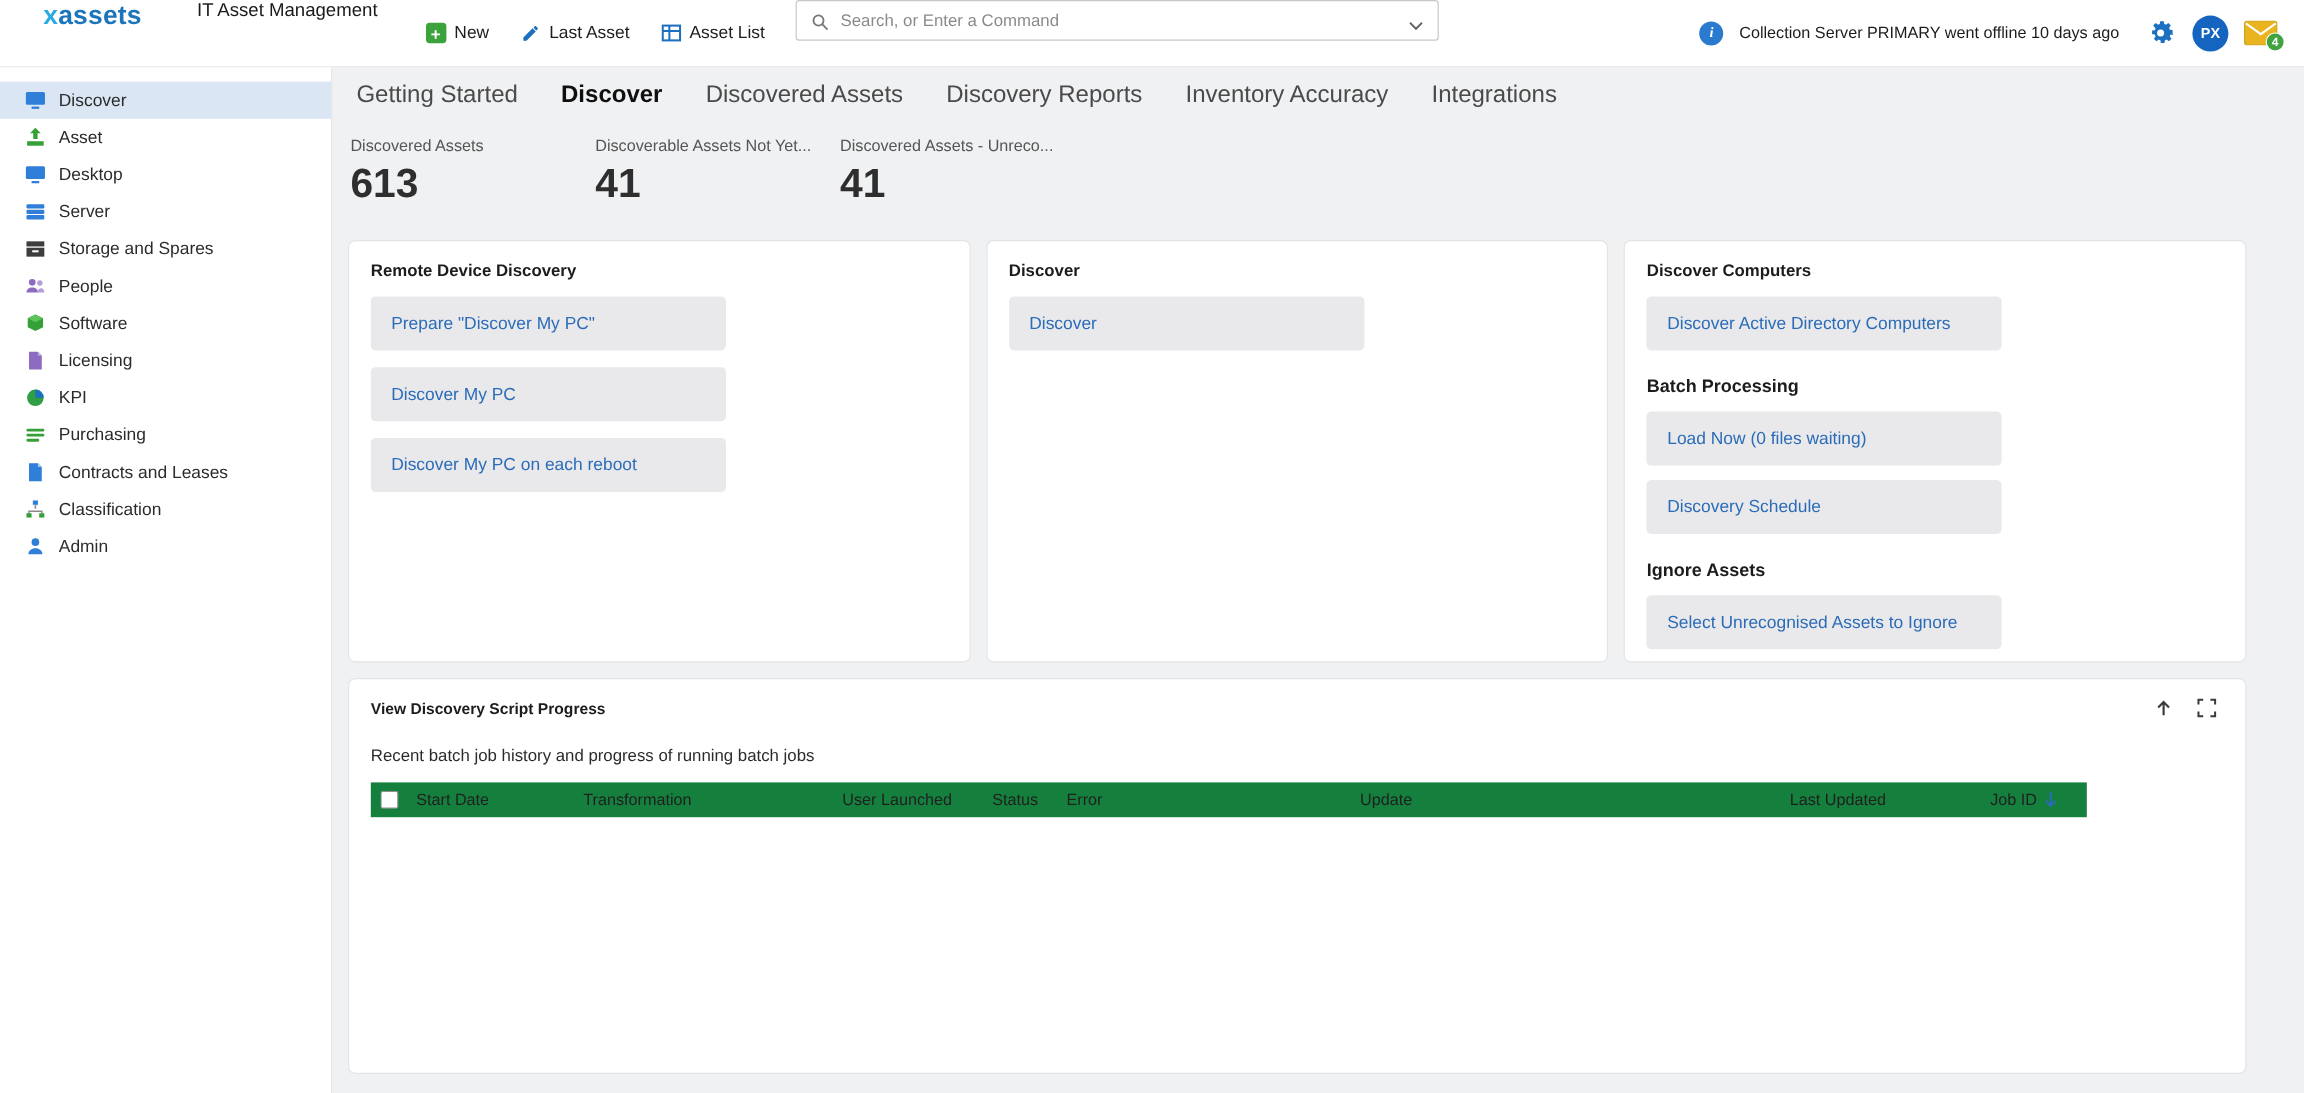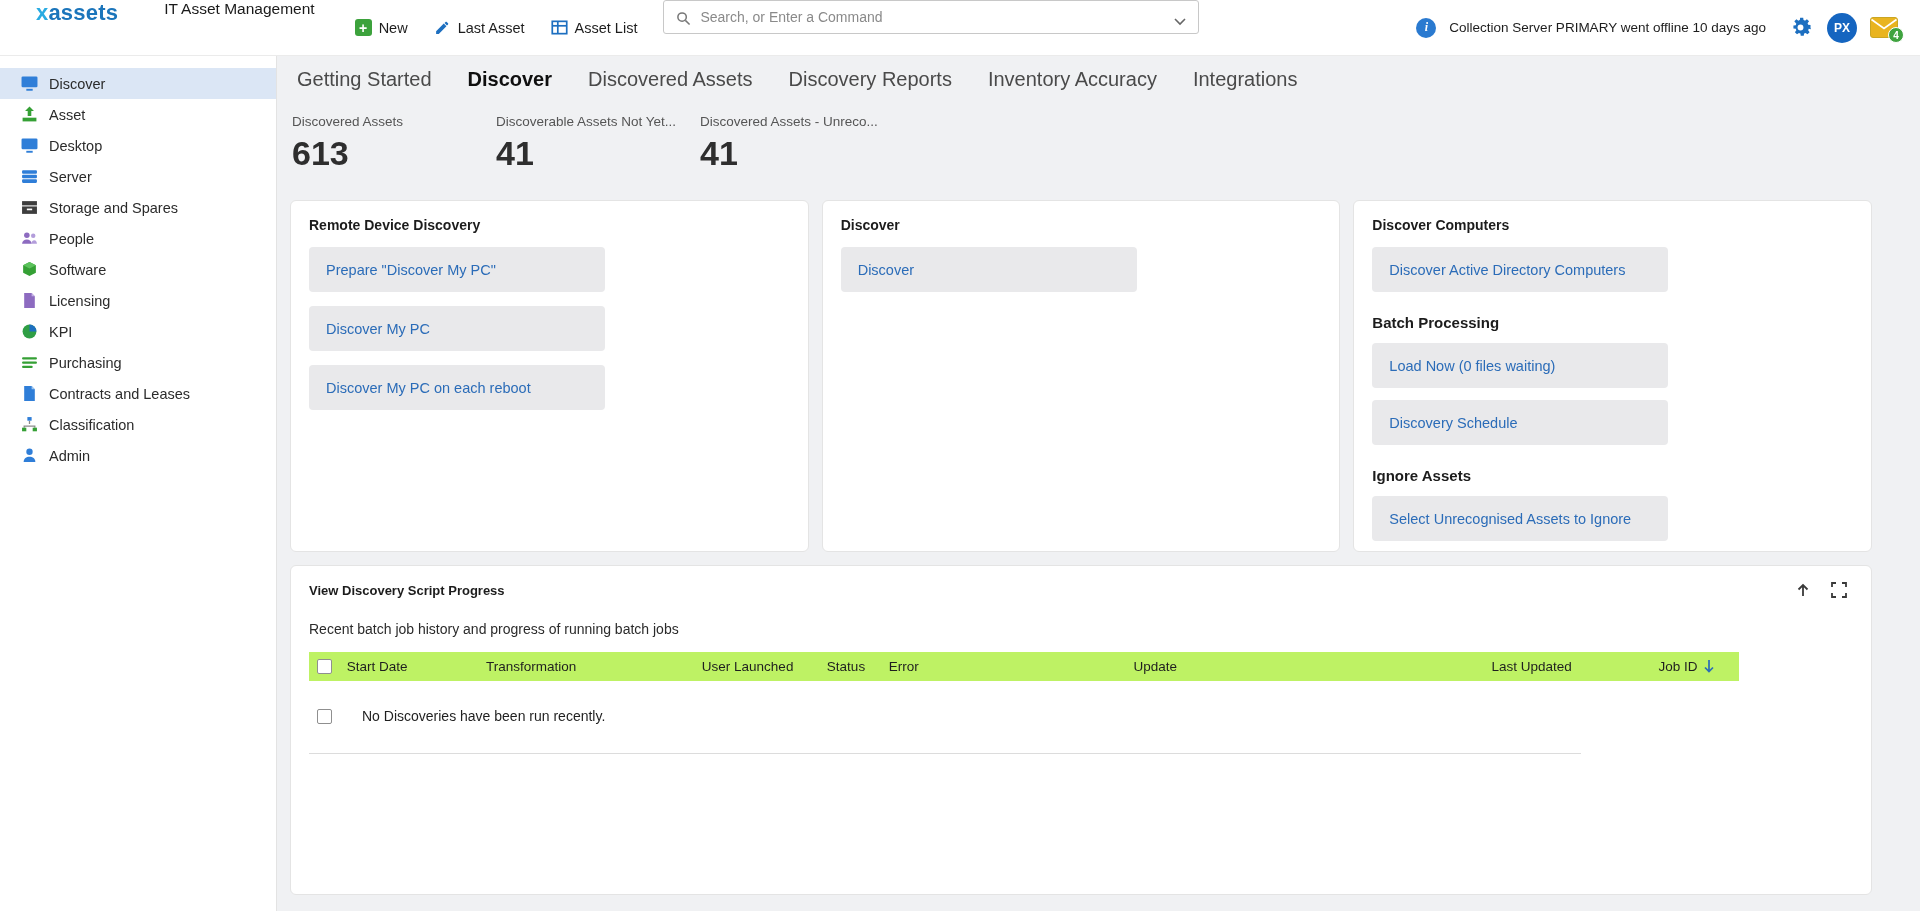--- a/index.html
+++ b/index.html
@@ -68,21 +68,21 @@
 
   
   .panel { margin-top:13px; background:#fff; border:1px solid #e4e4e4; border-radius:6px;
            padding:16px 18px; height:330px; }
   .panel-head { display:flex; align-items:center; }
   .panel-title { font-size:13px; font-weight:700; color:#1c1c1c; }
   .panel-icons { margin-left:auto; display:flex; align-items:center; gap:20px; margin-right:6px; }
   .panel-icon { cursor:pointer; display:flex; }
   .panel-sub { margin-top:23px; font-size:14px; color:#2b2b2b; }
 
-  .grid-head { margin-top:15px; width:1430px; height:29px; background:#bef264; display:flex;
+  .grid-head { margin-top:15px; width:1430px; height:29px; background:#15803d; display:flex;
                align-items:center; padding-left:8px; font-size:13.5px; color:#1f1f1f; }
   .cell { white-space:nowrap; overflow:hidden; }
   .c-cb { width:30px; display:flex; align-items:center; }
   .c-0 { width:140px; } .c-1 { width:217px; } .c-2 { width:102px; } .c-3 { width:86px;text-align:center; }
   .c-4 { width:246px; } .c-5 { width:360px; } .c-6 { width:168px; }
   .c-7 { width:81px; display:flex; align-items:flex-start; gap:6px; }
   .checkbox { width:15px; height:15px; background:#fff; border:1px solid #8f8f8f; border-radius:2px;
               display:inline-block; cursor:pointer; }
   .grid-row { display:flex; align-items:center; gap:30px; width:1272px; padding:27px 0 29px 8px;
               border-bottom:1px solid #dcdcdc; }
@@ -369,19 +369,15 @@
       <span class="cell c-7">
         <span>Job ID</span>
         <span class="sort-ic">
           <svg viewBox="0 0 12 14" width="12" height="14">
               <path d="M6 1v11M2 8.5L6 12.5 10 8.5" fill="none" stroke="#2b6cb8" stroke-width="1.7"></path>
             </svg>
         </span>
       </span>
     </div>
 
-    <div class="grid-row">
-      <span class="checkbox"></span>
-      <span class="empty-msg">No Discoveries have been run recently.</span>
-    </div>
   </div>
 
 </div>
 
 </body></html>

